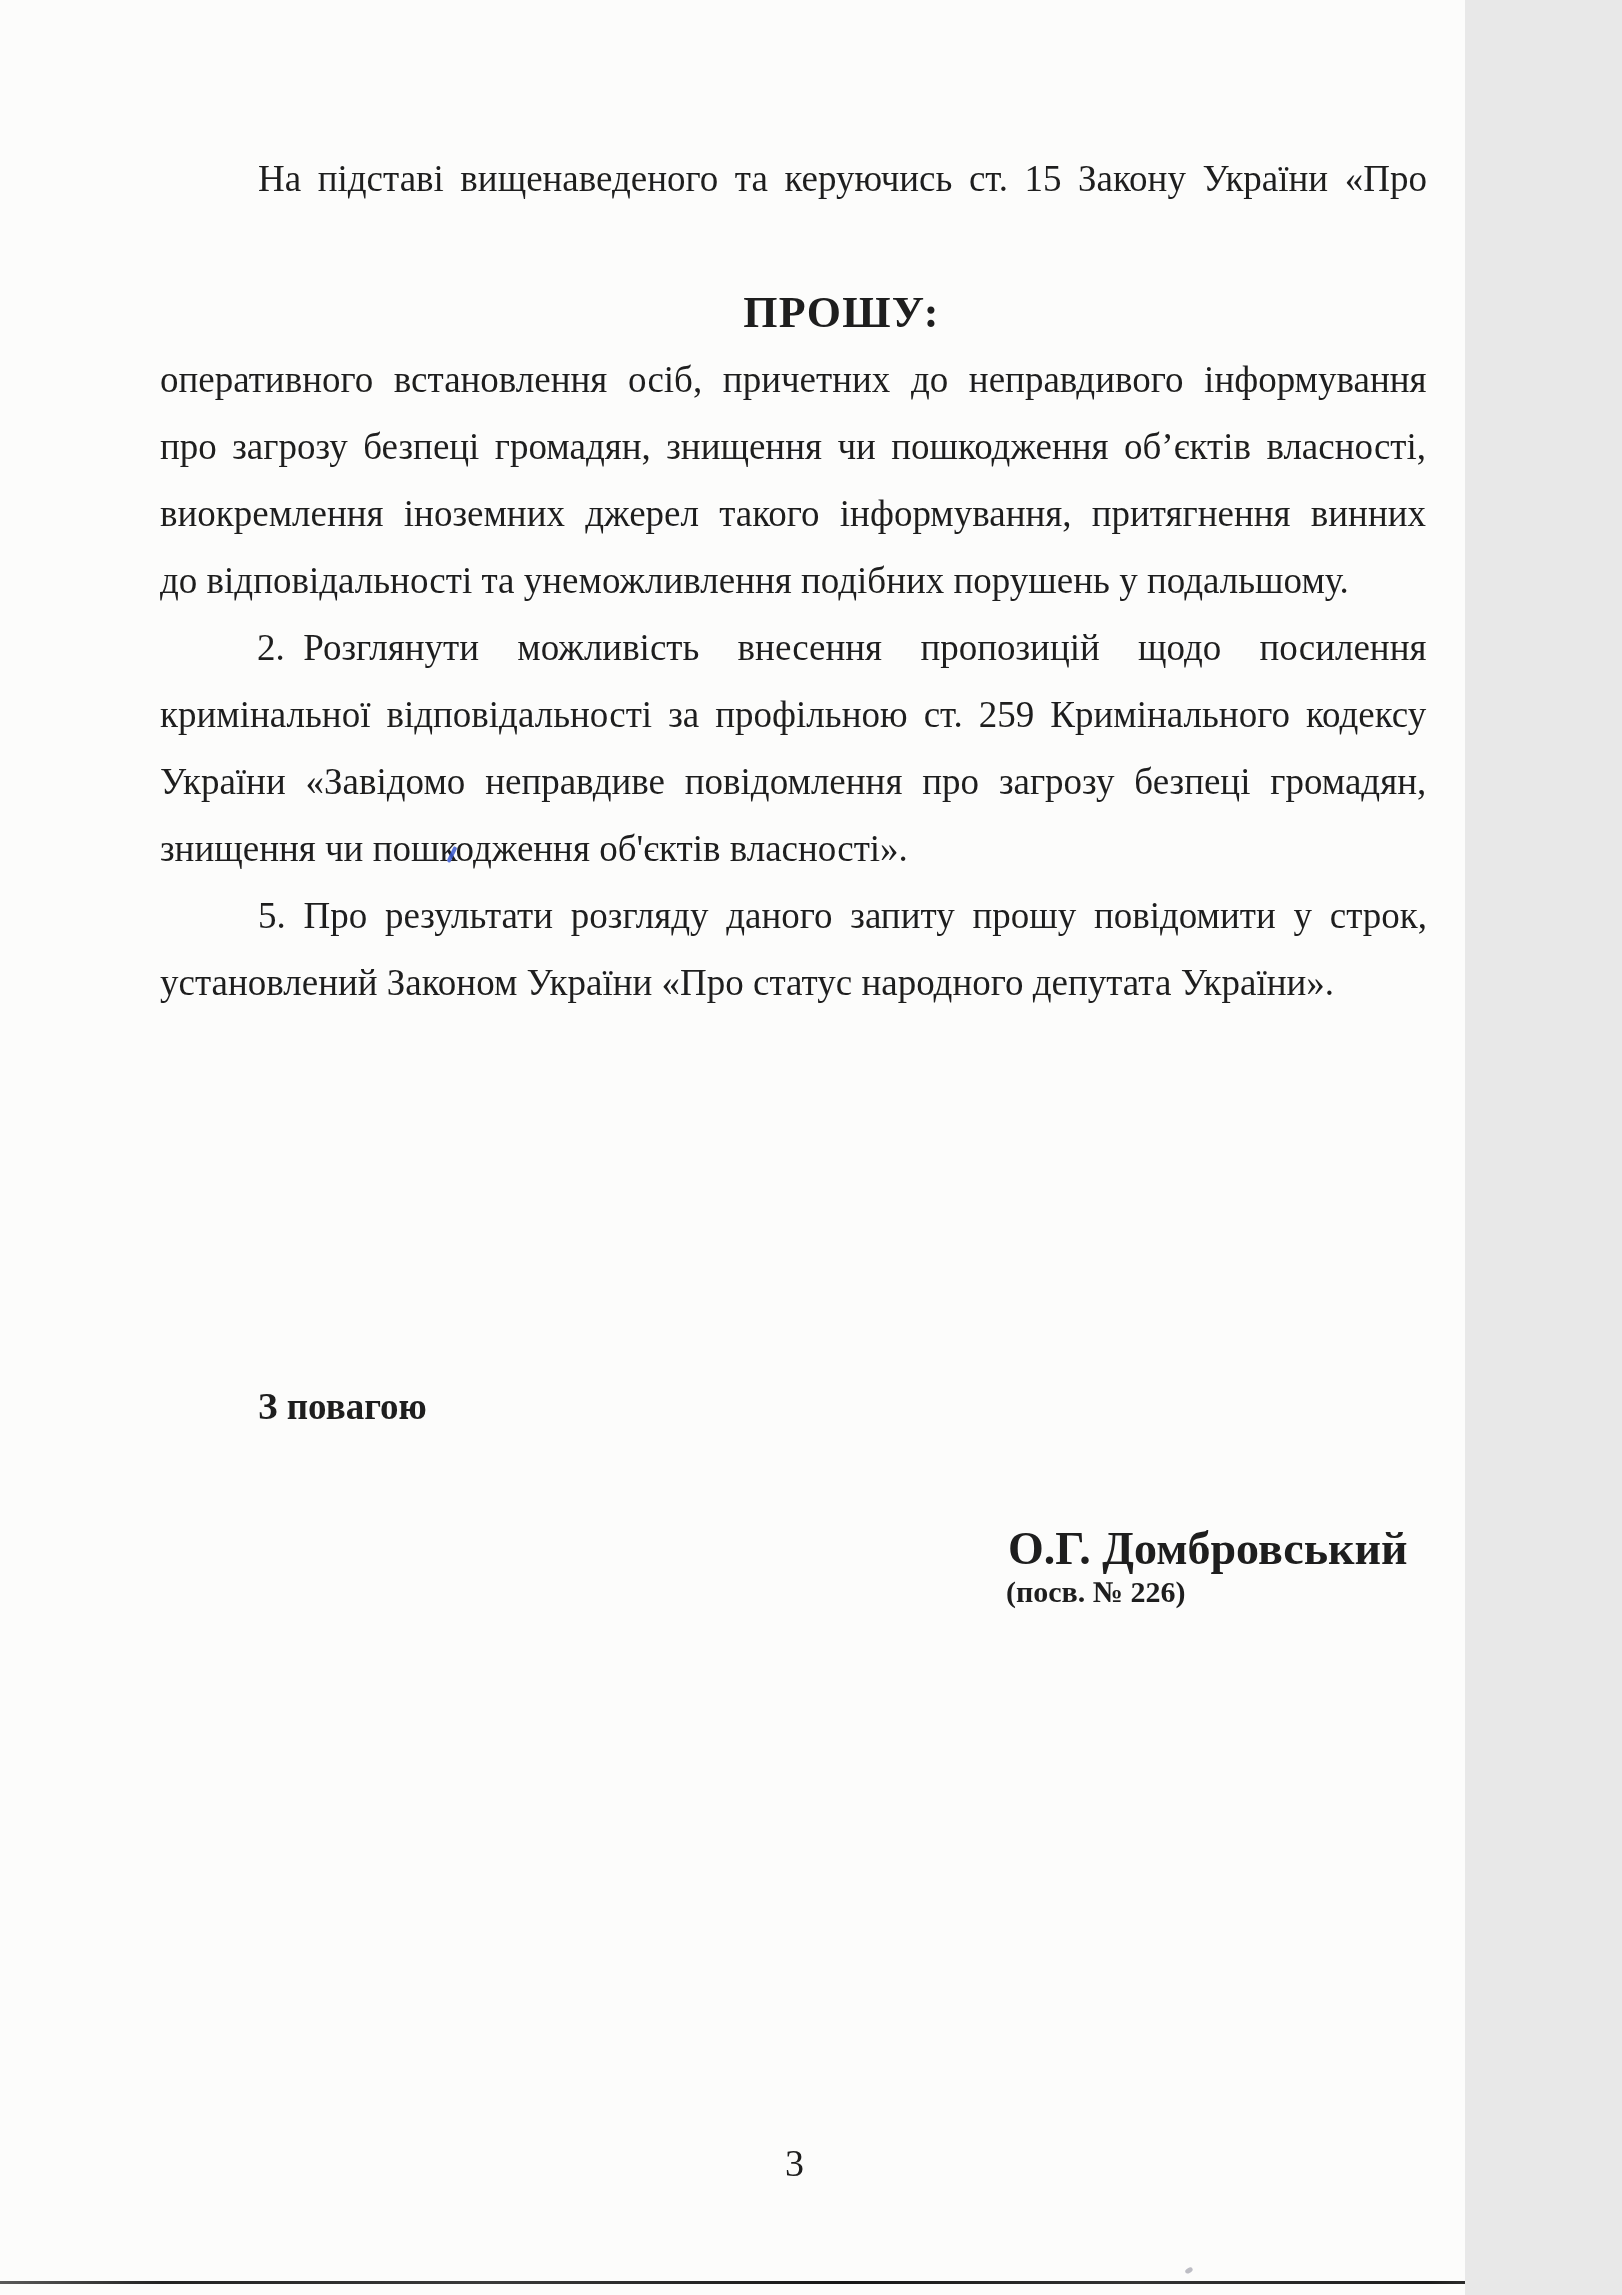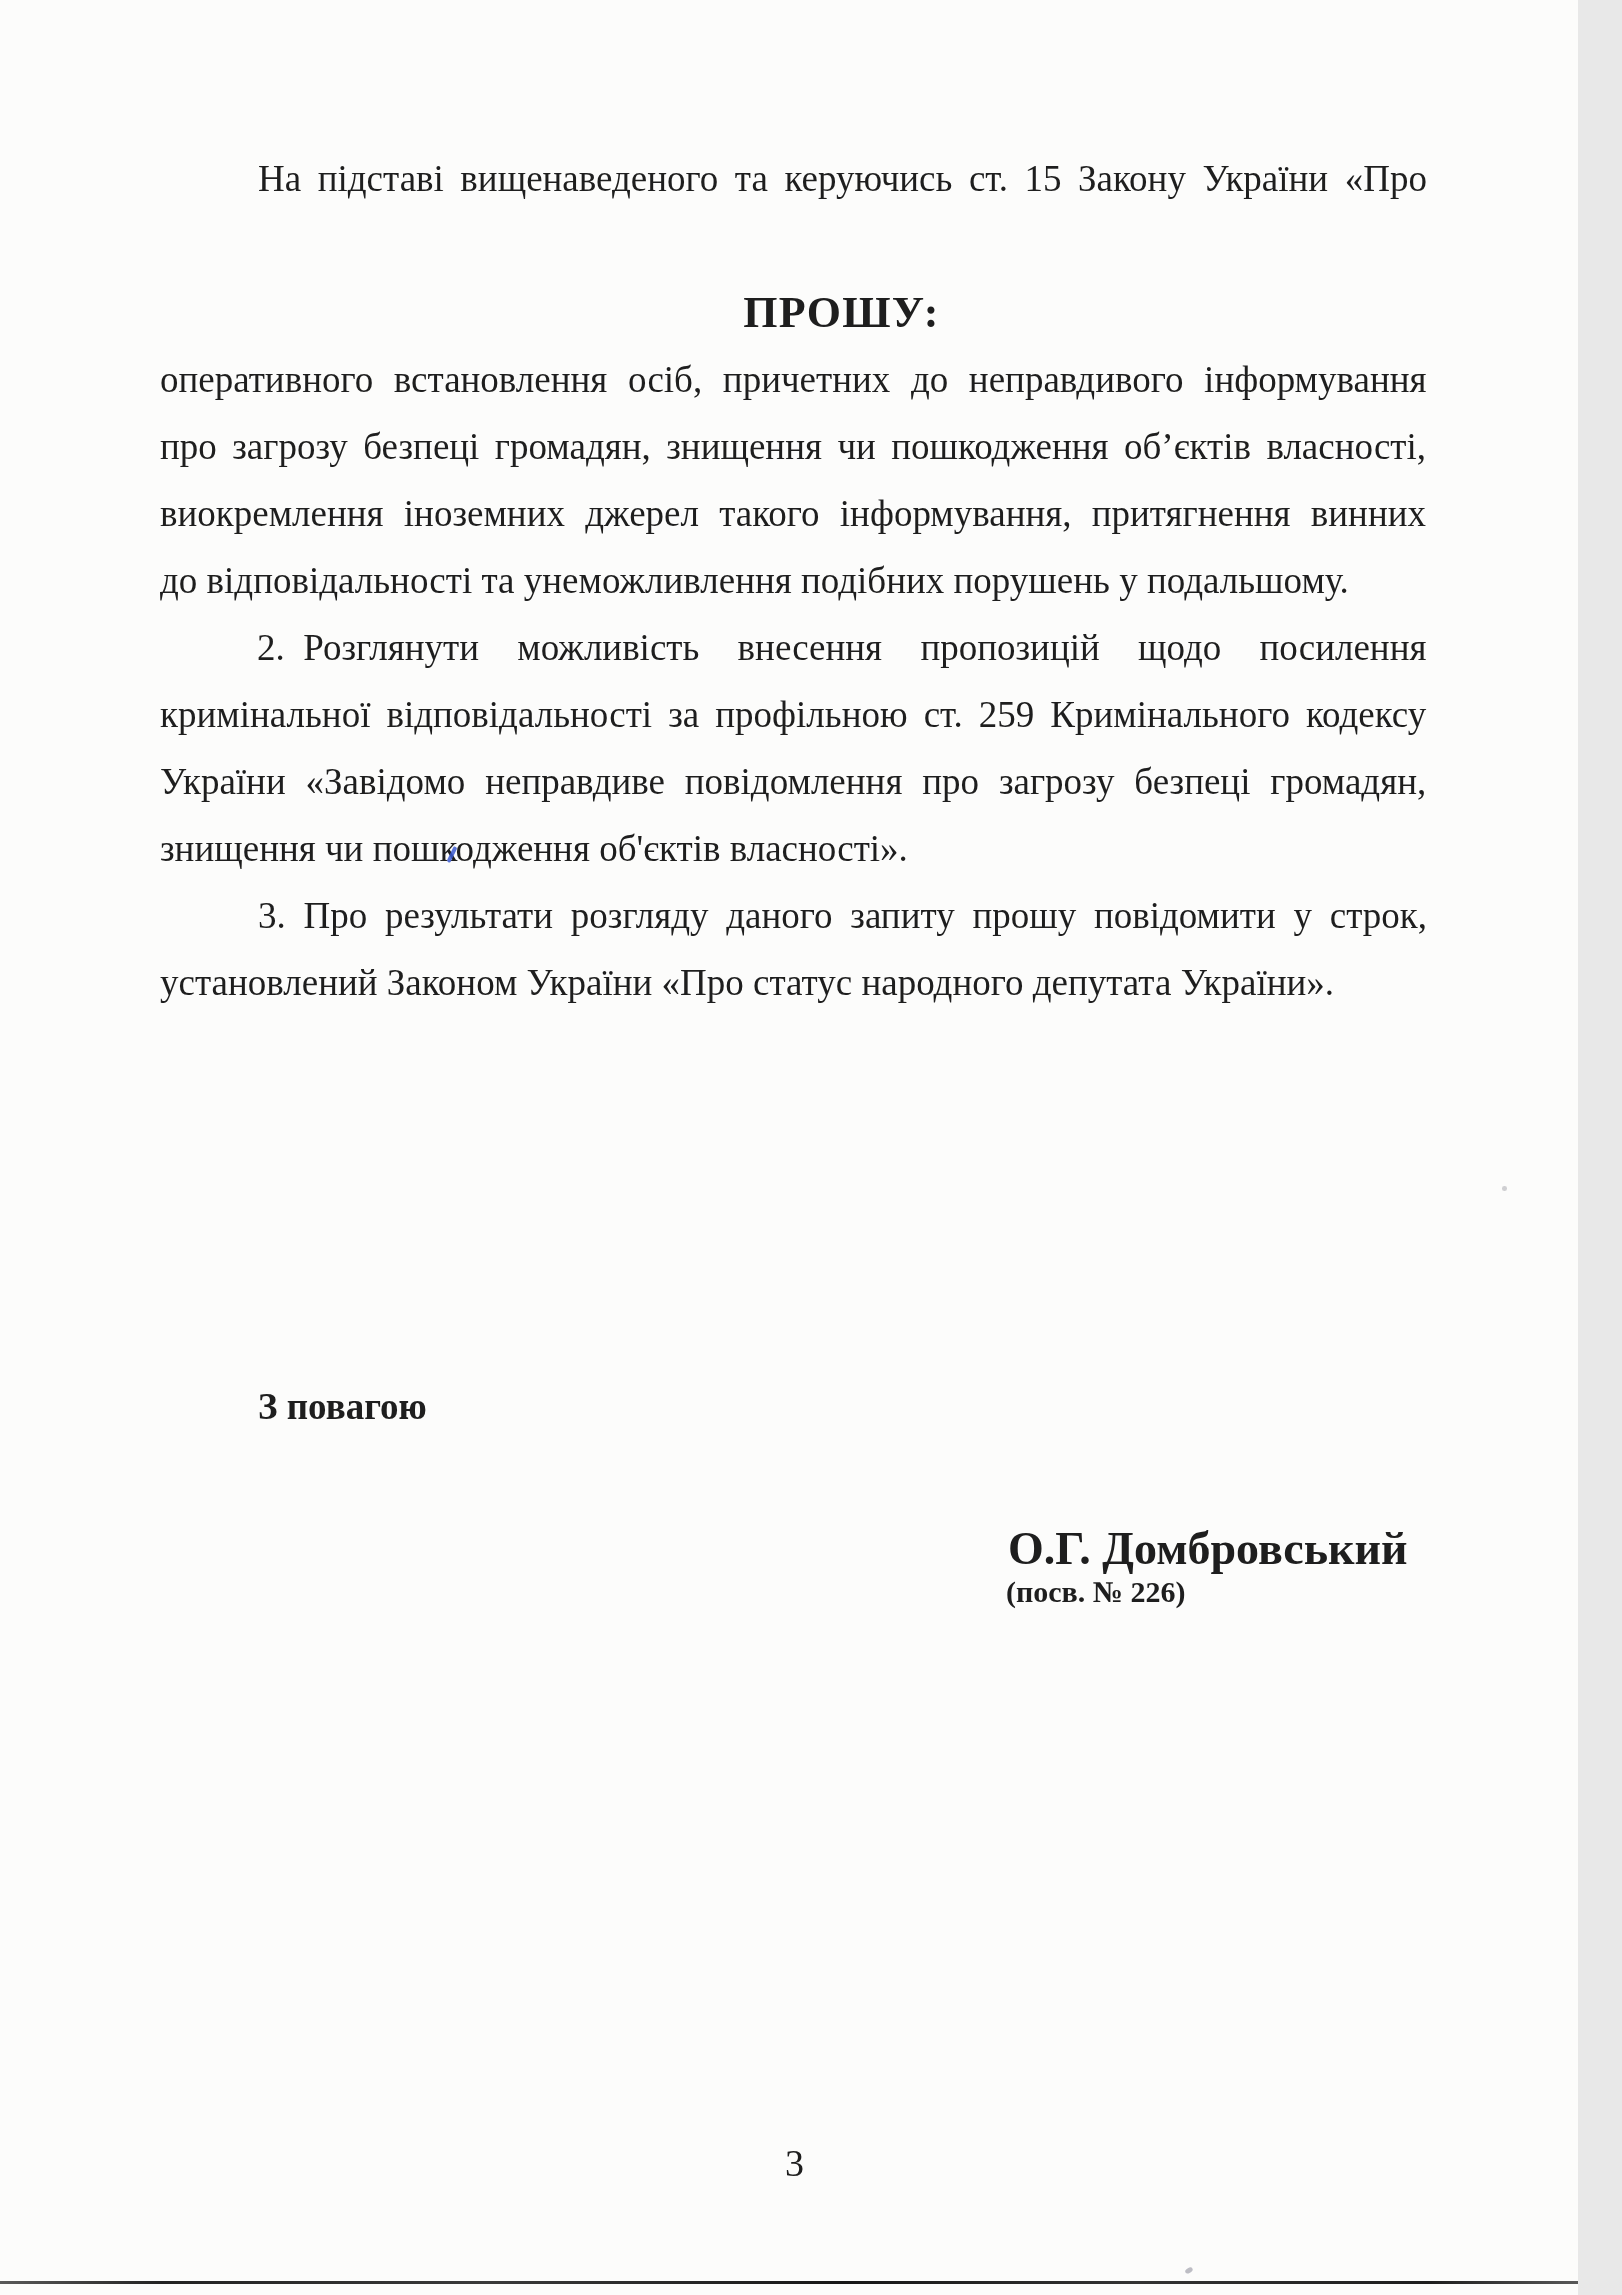--- a/index.html
+++ b/index.html
@@ -1,18 +1,18 @@
 <!DOCTYPE html>
 <html lang="uk" style="font-size:10.5px"><head>
 <meta charset="utf-8">
 <style>
   html,body { margin:0; padding:0; background:#e8e8e8; }
   .page {
     position:relative;
-    width:1578px; height:2295px;
+    width:1465px; height:2295px;
     background:#fcfcfb;
     overflow:hidden;
     font-family:"Liberation Serif","DejaVu Serif",serif;
     color:#1e1e1e;
   }
   
   .textcol {
     position:absolute; left:160px; top:145px; width:1275px;
   }
   .bline {
@@ -80,21 +80,21 @@
       <div class="bline spacer"><span></span></div>
       <div class="bline heading"><span>ПРОШУ:</span></div>
       <div class="bline" style="word-spacing: 11.4px;"><span>оперативного встановлення осіб, причетних до неправдивого інформування</span></div>
       <div class="bline" style="word-spacing: 6.2px;"><span>про загрозу безпеці громадян, знищення чи пошкодження об’єктів власності,</span></div>
       <div class="bline" style="word-spacing: 11px;"><span>виокремлення іноземних джерел такого інформування, притягнення винних</span></div>
       <div class="bline" style="word-spacing: 0px;"><span>до відповідальності та унеможливлення подібних порушень у подальшому.</span></div>
       <div class="bline" style="padding-left: 97px; word-spacing: 29px;"><span>2. Розглянути можливість внесення пропозицій щодо посилення</span></div>
       <div class="bline" style="word-spacing: 6.8px;"><span>кримінальної відповідальності за профільною ст. 259 Кримінального кодексу</span></div>
       <div class="bline" style="word-spacing: 10.6px;"><span>України «Завідомо неправдиве повідомлення про загрозу безпеці громадян,</span></div>
       <div class="bline" style="word-spacing: 0px;"><span>знищення чи пошкодження об'єктів власності».</span></div>
-      <div class="bline" style="padding-left: 98px; word-spacing: 8.5px;"><span>3. Про результати розгляду даного запиту прошу повідомити у строк,</span></div>
+      <div class="bline" style="padding-left: 98px; word-spacing: 8.5px;"><span>5. Про результати розгляду даного запиту прошу повідомити у строк,</span></div>
       <div class="bline" style="word-spacing: 0px;"><span>установлений Законом України «Про статус народного депутата України».</span></div>
     </main>
 
   <div class="closing">З повагою</div>
 
 
   <div class="sig-name">О.Г. Домбровський</div>
 
   <div class="sig-cred">(посв. № 226)</div>
 

